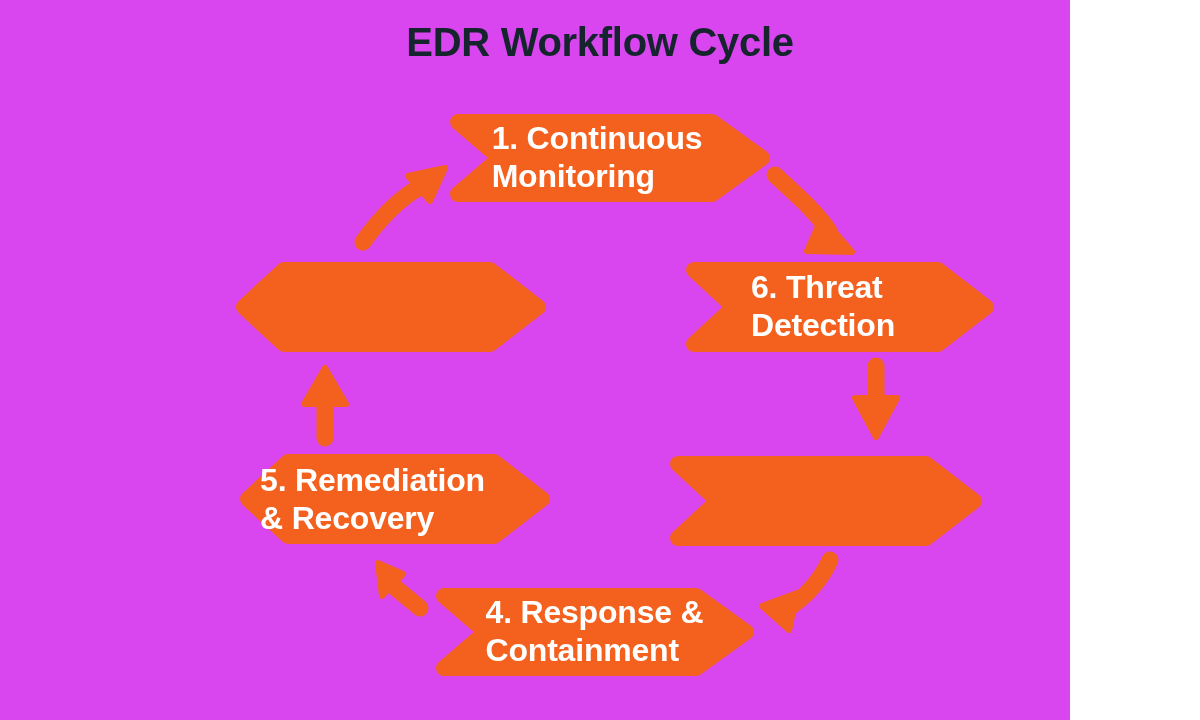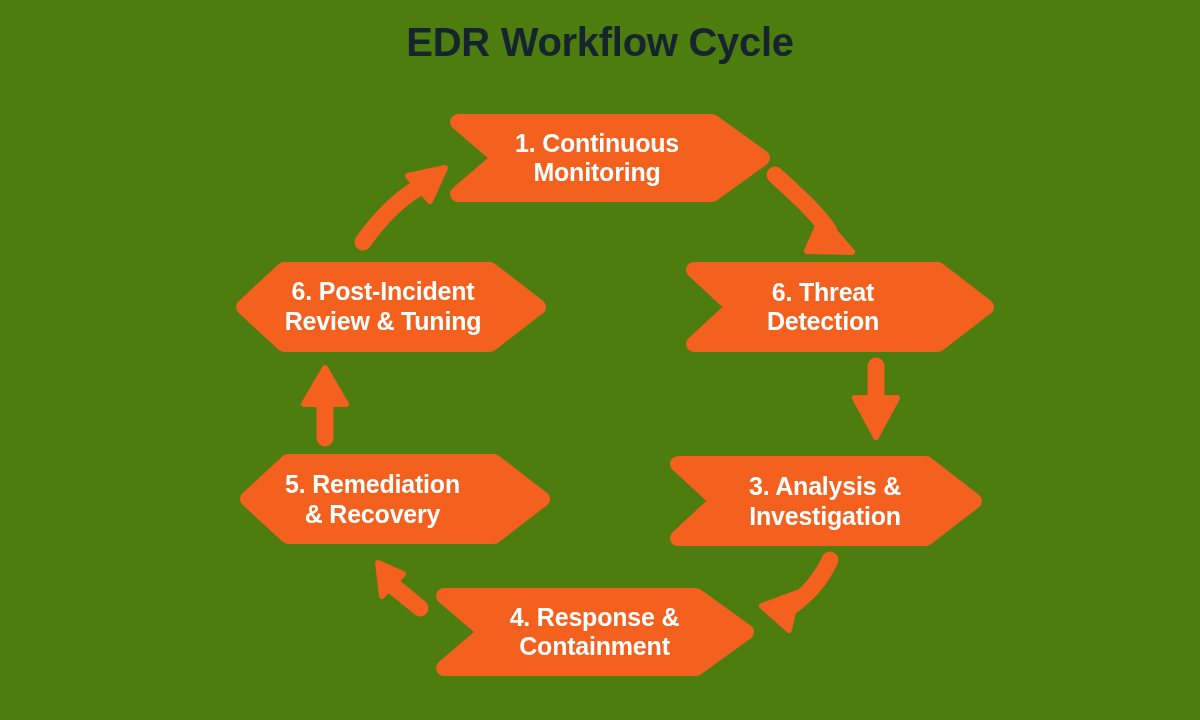--- a/index.html
+++ b/index.html
@@ -2,23 +2,23 @@
 <html><head>
 <meta charset="utf-8">
 <style>
   html, body {
     margin: 0;
     padding: 0;
     background: #ffffff;
   }
   #canvas {
     position: relative;
-    width: 1200px;
+    width: 1070px;
     height: 720px;
-    background: #4d7c0f;
+    background: #d946ef;
     overflow: hidden;
     font-family: "Liberation Sans", sans-serif;
   }
   #title {
     position: absolute;
     left: 0;
     top: 20px;
     width: 1200px;
     text-align: center;
     font-size: 40px;
@@ -32,23 +32,23 @@
     left: 0;
     top: 0;
     width: 1200px;
     height: 720px;
   }
   .step-label {
     position: absolute;
     display: flex;
     align-items: center;
     justify-content: center;
-    text-align: center;
+    text-align: left;
     color: #ffffff;
-    font-size: 25px;
+    font-size: 32px;
     font-weight: bold;
     line-height: 1.18;
     letter-spacing: -0.2px;
     pointer-events: none;
     white-space: pre-line;
     font-family: "Liberation Sans", sans-serif;
   }
 </style>
 </head>
 <body>
@@ -104,25 +104,21 @@
       <path fill="#F4601E" stroke="#F4601E" stroke-width="6" stroke-linejoin="round" d="M 408 176 L 445 168 L 430 201 Z"></path>
     </g>
   </svg>
 
   <div class="step-label" style="left:477px; top:110px; width:240px; height:96px;">1. Continuous
 Monitoring</div>
 
   <div class="step-label" style="left:712px; top:258px; width:222px; height:98px;">6. Threat
 Detection</div>
 
-  <div class="step-label" style="left:700px; top:453px; width:250px; height:97px;">3. Analysis &amp;
-Investigation</div>
 
   <div class="step-label" style="left:466px; top:584px; width:257px; height:96px;">4. Response &amp;
 Containment</div>
 
   <div class="step-label" style="left:246px; top:451px; width:253px; height:97px;">5. Remediation
 &amp; Recovery</div>
 
-  <div class="step-label" style="left:252px; top:258px; width:262px; height:97px;">6. Post-Incident
-Review &amp; Tuning</div>
 
 </div>
 
 </body></html>

